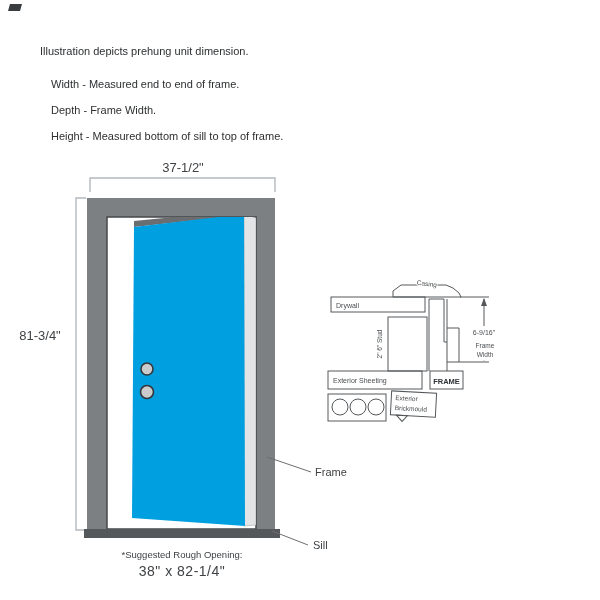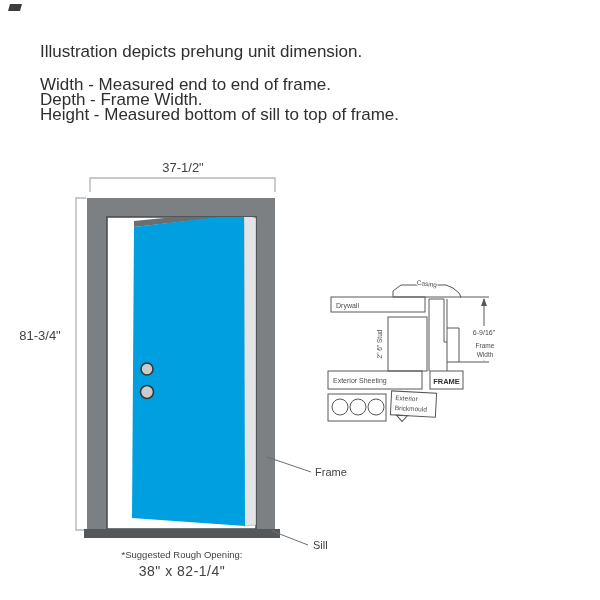--- a/index.html
+++ b/index.html
@@ -1,21 +1,21 @@
 <!DOCTYPE html>
 <html><head>
 <meta charset="utf-8">
 <style>
   html,body{margin:0;padding:0;background:#ffffff;}
   body{width:600px;height:600px;position:relative;overflow:hidden;
        font-family:"Liberation Sans", sans-serif;color:#2e3133;}
   .canvas{position:absolute;inset:0;background:#fff;}
-  .desc{position:absolute;left:40px;top:44px;font-size:17px;line-height:15px;color:#2d2f31;}
+  .desc{position:absolute;left:40px;top:44px;font-size:11px;line-height:15px;color:#2d2f31;}
   .desc .lead{margin:0 0 18px 0;}
-  .desc p{margin:0;}
+  .desc p{margin:11px;}
   svg{position:absolute;overflow:visible;}
   #door-svg{left:20px;top:155px;}
   #xsec-svg{left:322px;top:265px;}
   text{font-family:"Liberation Sans", sans-serif;fill:#3f4245;}
   .dim-t{font-size:13px;}
   .lbl-t{font-size:11px;}
   .ro-cap{font-size:9.5px;}
   .ro-val{font-size:14px;letter-spacing:0.5px;}
   .xs-t{font-size:6.5px;fill:#4a4d50;}
   .xs-t2{font-size:7px;fill:#4a4d50;}

